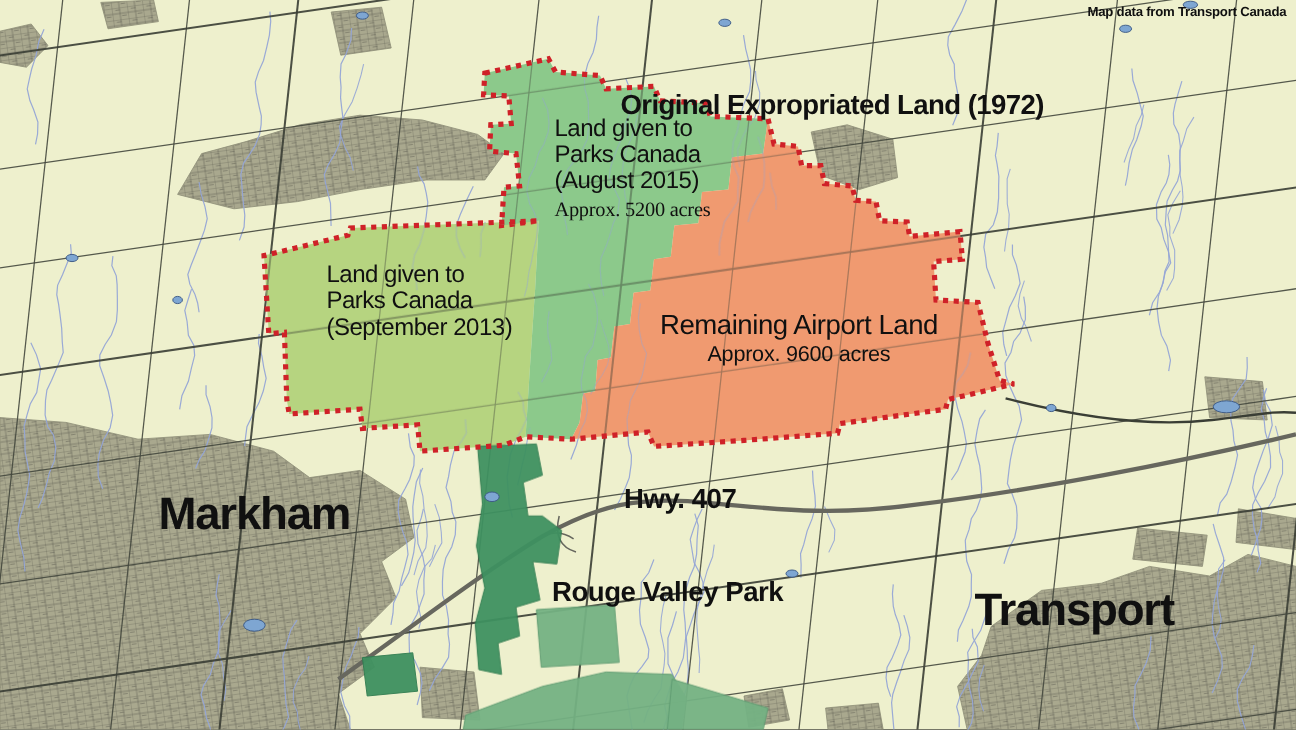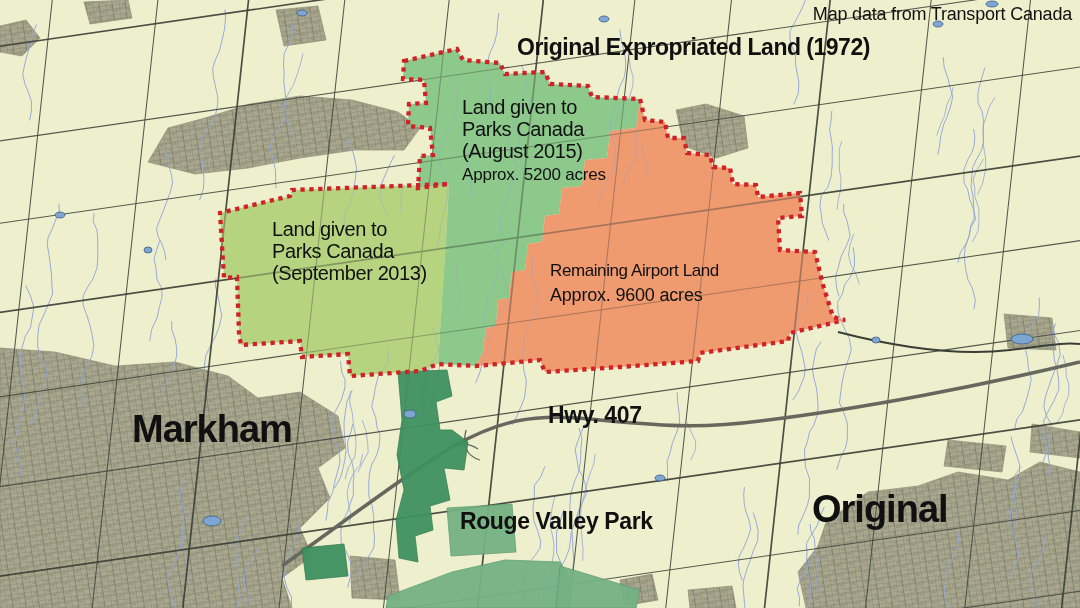--- a/index.html
+++ b/index.html
@@ -4,29 +4,29 @@
 <style>
   html,body{margin:0;padding:0;background:#222;}
   #stage{
     position:relative;width:1080px;height:608px;overflow:hidden;
     font-family:"Liberation Sans",sans-serif;
     -webkit-font-smoothing:antialiased;
   }
   #map-svg{position:absolute;left:0;top:0;}
   .lbl{position:absolute;color:#101010;pointer-events:none;white-space:nowrap;}
   .lbl .bold-line{display:block;font-weight:400;letter-spacing:-0.4px;}
-  .credit{font-size:18px;font-weight:400;letter-spacing:-0.2px;}
-  .map-title{font-size:23px;font-weight:800;letter-spacing:-0.5px;}
+  .credit{font-size:11px;font-weight:700;letter-spacing:-0.2px;}
+  .map-title{font-size:23px;font-weight:800;letter-spacing:-0.5px;margin-top:40px;}
   .town{font-size:21px;font-weight:800;letter-spacing:-0.4px;}
   .city{font-size:38px;font-weight:800;letter-spacing:-1px;}
   .road-lbl{font-size:23px;font-weight:800;letter-spacing:-0.4px;}
   .area-lbl .bold-line{font-size:20px;line-height:22px;}
-  .area-lbl .acreage{display:block;font-size:17px;font-weight:400;margin-top:3px;letter-spacing:-0.2px;}
-  .area-lbl-big .bold-line{font-size:17px;line-height:25px;}
-  .area-lbl-big .acreage{display:block;font-size:18px;font-weight:400;margin-top:2px;letter-spacing:-0.2px;}
+  .area-lbl .acreage{display:block;font-size:17px;font-weight:400;margin-top:3px;letter-spacing:-0.2px;font-family:Liberation Serif, serif;}
+  .area-lbl-big .bold-line{font-size:23px;line-height:25px;}
+  .area-lbl-big .acreage{display:block;font-size:18px;font-weight:400;margin-top:2px;letter-spacing:-0.2px;text-align:center;}
 </style>
 </head>
 <body>
 
 <div id="stage">
 
   <svg id="map-svg" width="1080" height="608" viewBox="0 0 1080 608" xmlns="http://www.w3.org/2000/svg">
     <defs>
       <pattern id="urbanpat" width="13" height="10" patternUnits="userSpaceOnUse" patternTransform="rotate(-8)">
         <rect id="urbanpat-bg" width="13" height="10" fill="#a9a88e"></rect>
@@ -224,20 +224,20 @@
     <span class="bold-line">Land given to</span>
     <span class="bold-line">Parks Canada</span>
     <span class="bold-line">(September 2013)</span>
   </div>
 
   <div class="lbl area-lbl-big" style="left:550px;top:258px">
     <span class="bold-line">Remaining Airport Land</span>
     <span class="acreage">Approx. 9600 acres</span>
   </div>
 
-  <div class="lbl road-lbl" style="left:548px;top:402px">Hwy. 407</div>
+  <div class="lbl road-lbl" style="left:520px;top:402px">Hwy. 407</div>
 
   <div class="lbl city" style="left:132px;top:408px">Markham</div>
 
-  <div class="lbl road-lbl" style="left:460px;top:508px">Rouge Valley Park</div>
-
-  <div class="lbl city" style="left:812px;top:488px">Original</div>
+  <div class="lbl road-lbl" style="left:460px;top:480px">Rouge Valley Park</div>
+
+  <div class="lbl city" style="left:812px;top:488px">Transport</div>
 </div>
 
 </body></html>

